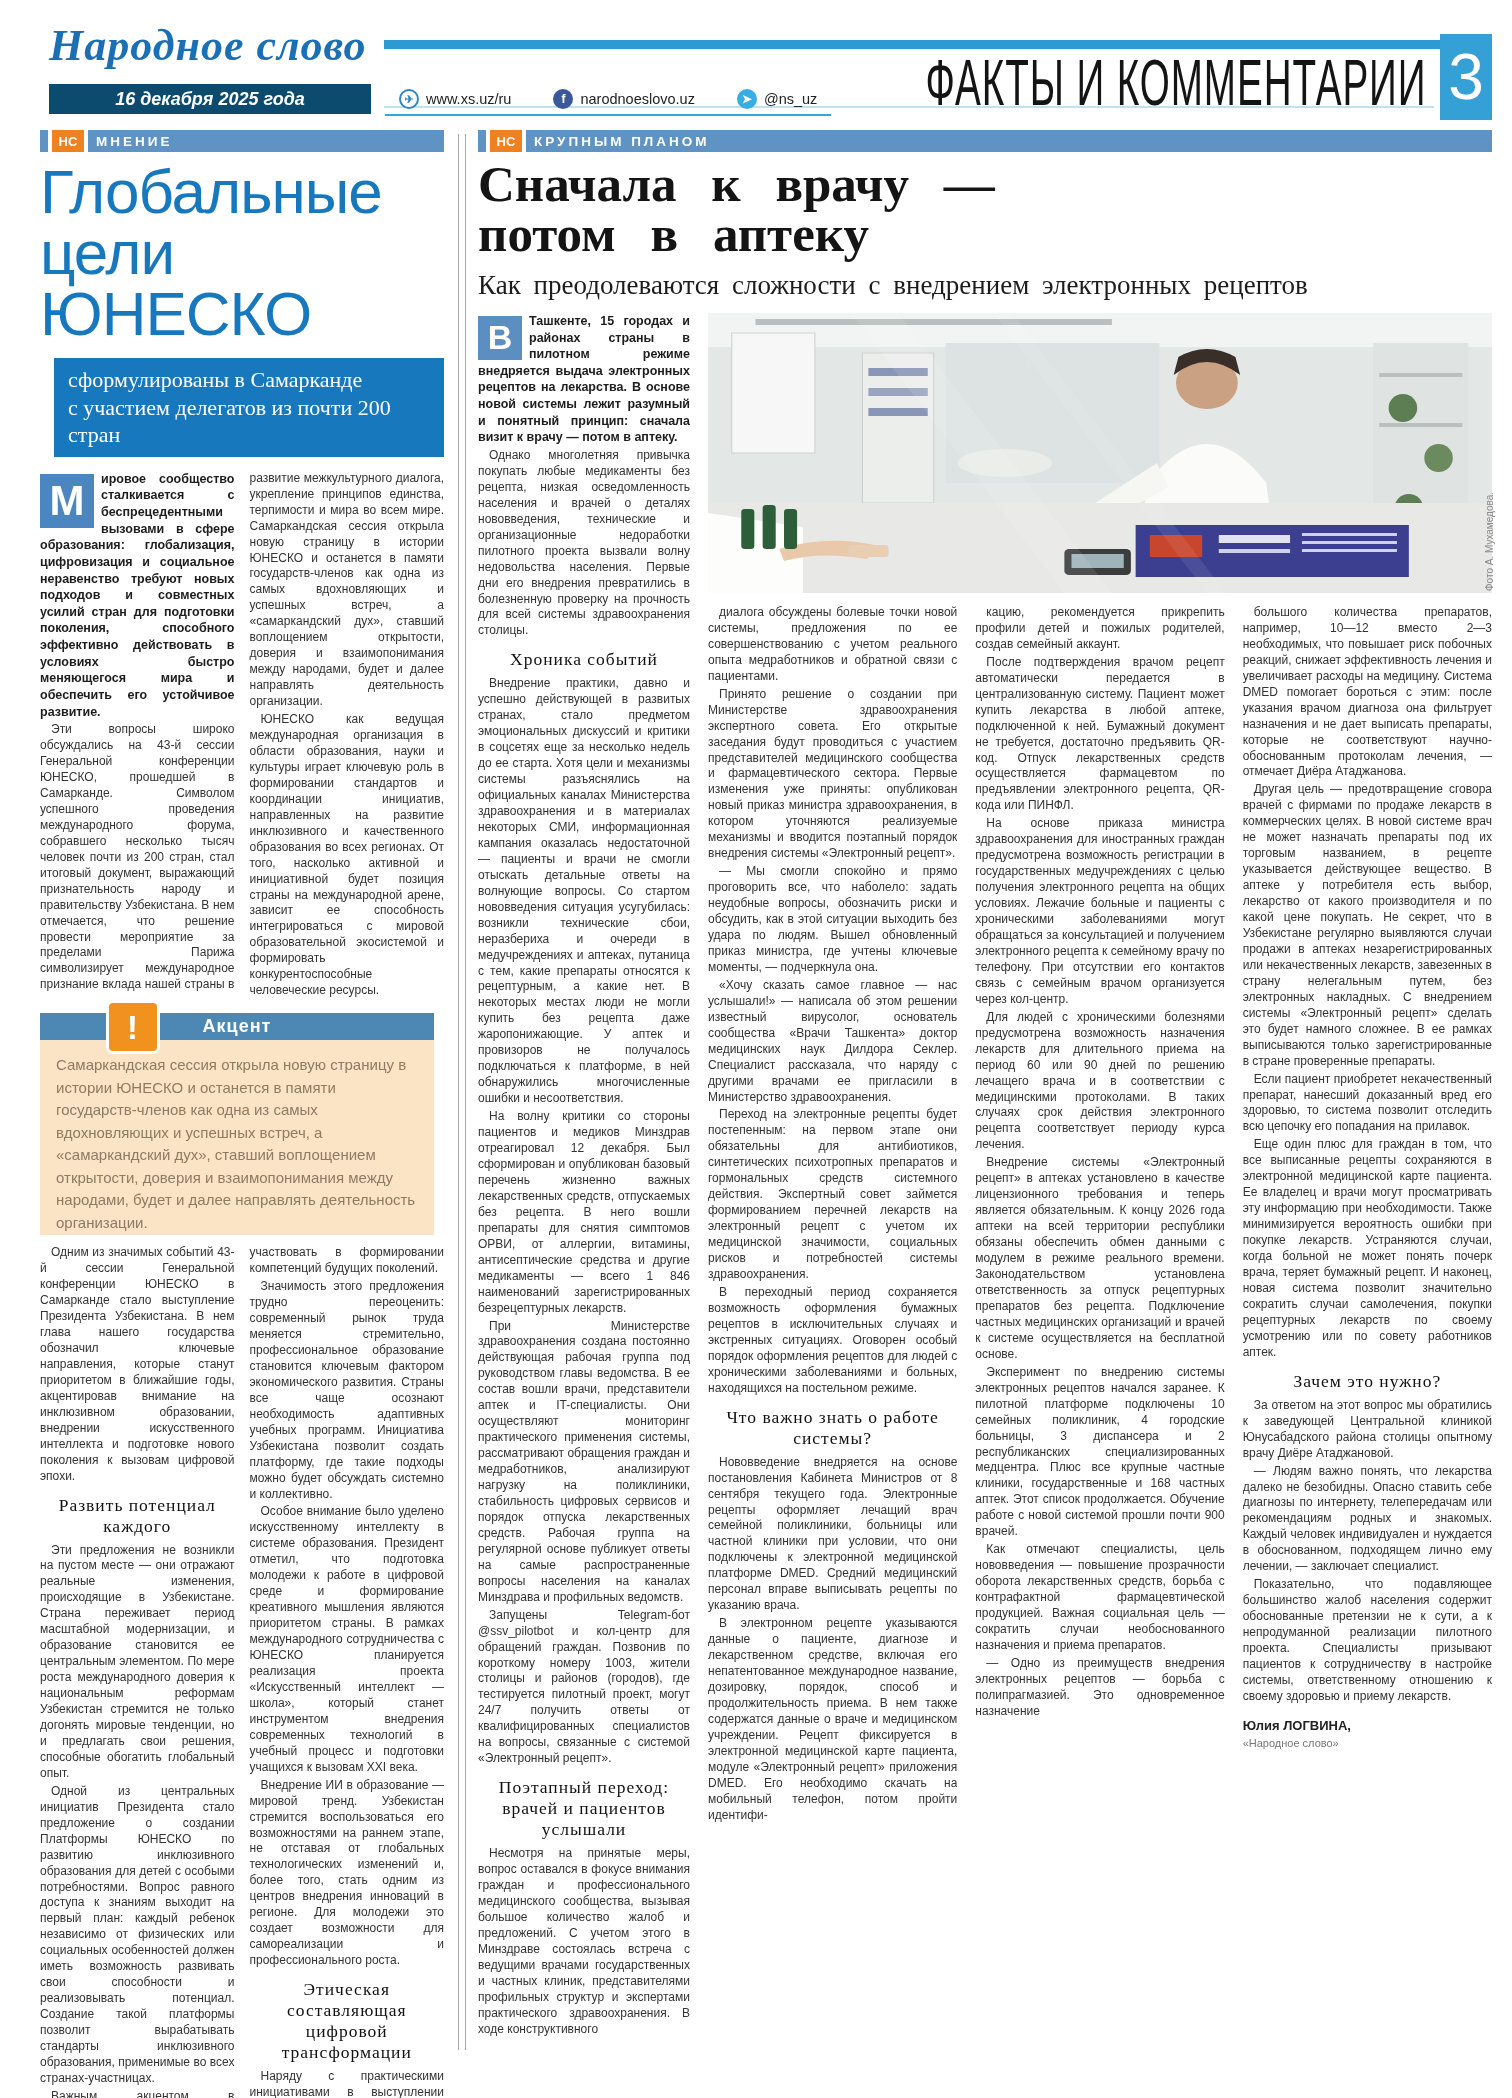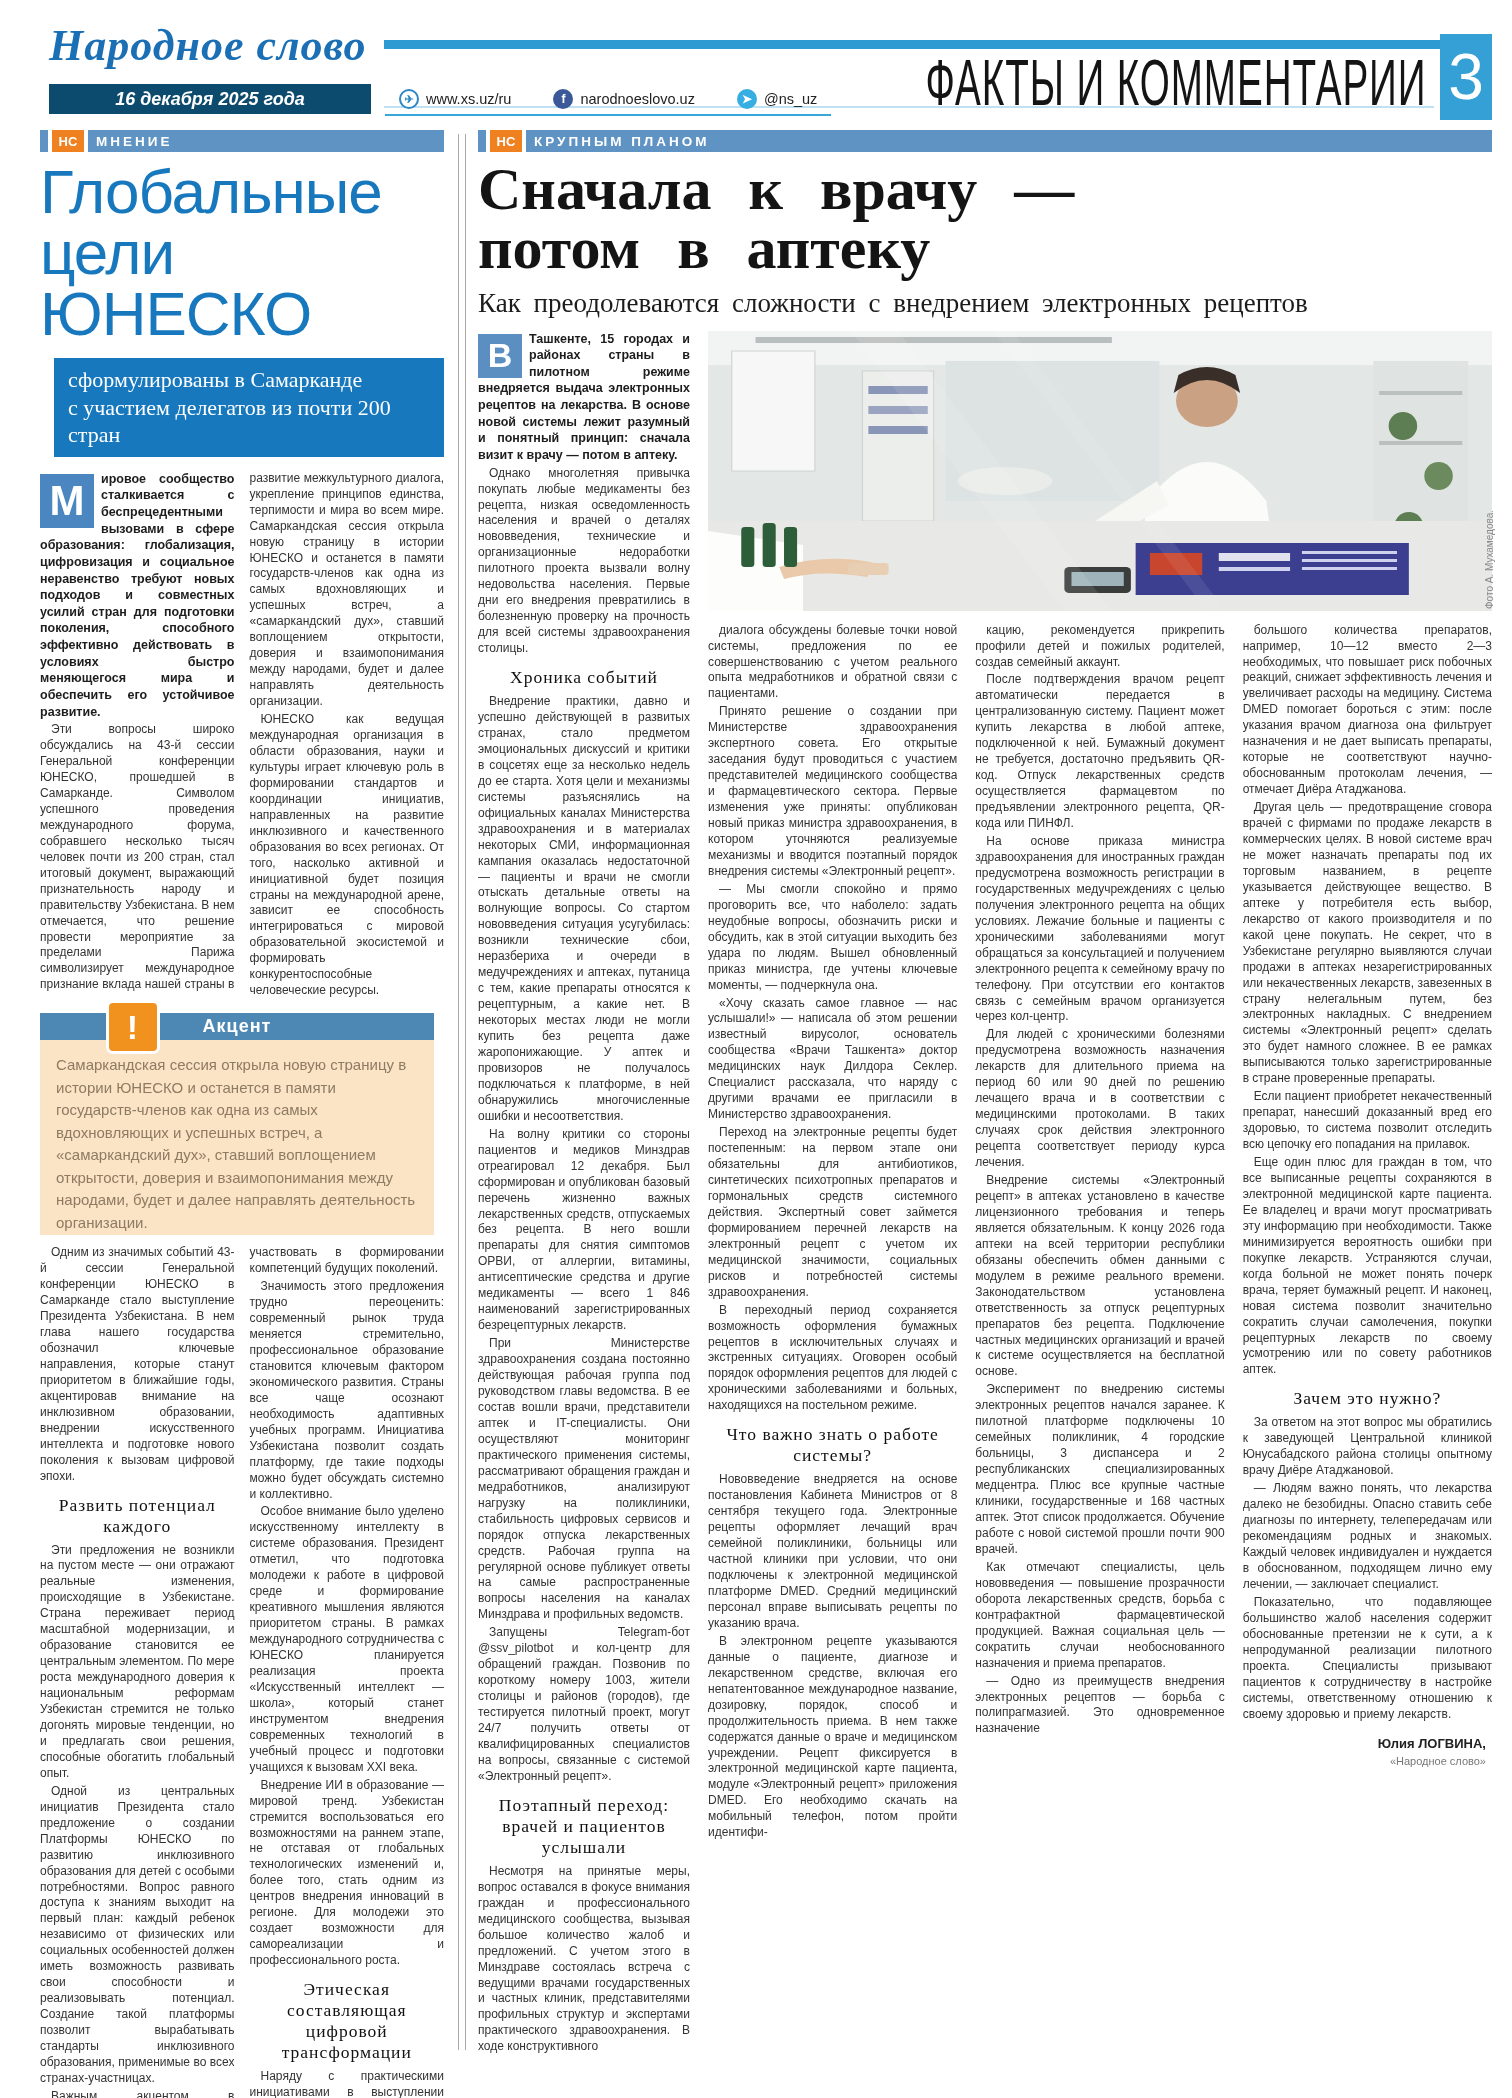--- a/index.html
+++ b/index.html
@@ -50,25 +50,25 @@
   .dropcap.small{width:44px;height:44px;font-size:34px;background:#5b8fc2;}
   .subhead{font-family:"Liberation Serif",serif;font-weight:normal;font-size:17.5px;color:#111;
         text-align:center;margin:10px 4px 6px;line-height:1.2;letter-spacing:1px;}
   .accent{margin:14px 10px 10px 0;position:relative;}
   .accent .abar{height:27px;background:#4d88b5;display:flex;align-items:center;justify-content:center;
         color:#fff;font-weight:bold;font-size:18px;letter-spacing:1px;}
   .accent .amark{position:absolute;left:66px;top:-13px;width:48px;height:48px;background:#f2921e;
         border-radius:7px;border:3px solid #fff;color:#fff;font-size:34px;font-weight:bold;
         display:flex;align-items:center;justify-content:center;}
   .accent .atext{background:#fbe3c6;padding:14px 16px 1px;font-size:15px;line-height:1.5;color:#8d7b62;}
-  .byline{margin:12px 6px 0 auto;text-align:right;max-width:300px;}
+  .byline{margin:12px 6px 0 auto;text-align:left;max-width:300px;}
   .byline .bname{font-weight:bold;font-size:13px;color:#222;}
   .byline .brole{font-size:11px;color:#777;line-height:1.35;margin-top:2px;}
   
-  .hl-right{font-family:"Liberation Serif",serif;font-weight:bold;font-size:60px;line-height:.98;
+  .hl-right{font-family:"Liberation Serif",serif;font-weight:bold;font-size:51px;line-height:.98;
         color:#141414;margin:6px 0 10px;white-space:pre-line;word-spacing:22px;letter-spacing:0;}
   .deck-right{font-family:"Liberation Serif",serif;font-size:27px;color:#1c1c1c;margin:0 0 12px;
         word-spacing:6px;}
   .rbody{display:flex;gap:18px;}
   .colA{width:212px;flex:none;text-align:justify;font-size:12px;line-height:1.33;}
   .rwrap{flex:1;min-width:0;display:flex;flex-direction:column;}
   .photo{height:280px;position:relative;margin-bottom:12px;background:#dfe4e3;}
   .photo svg{display:block;width:100%;height:100%;}
   .credit{position:absolute;right:-3px;bottom:2px;writing-mode:vertical-rl;transform:rotate(180deg);
         font-size:10px;color:#8a8a8a;background:transparent;}

